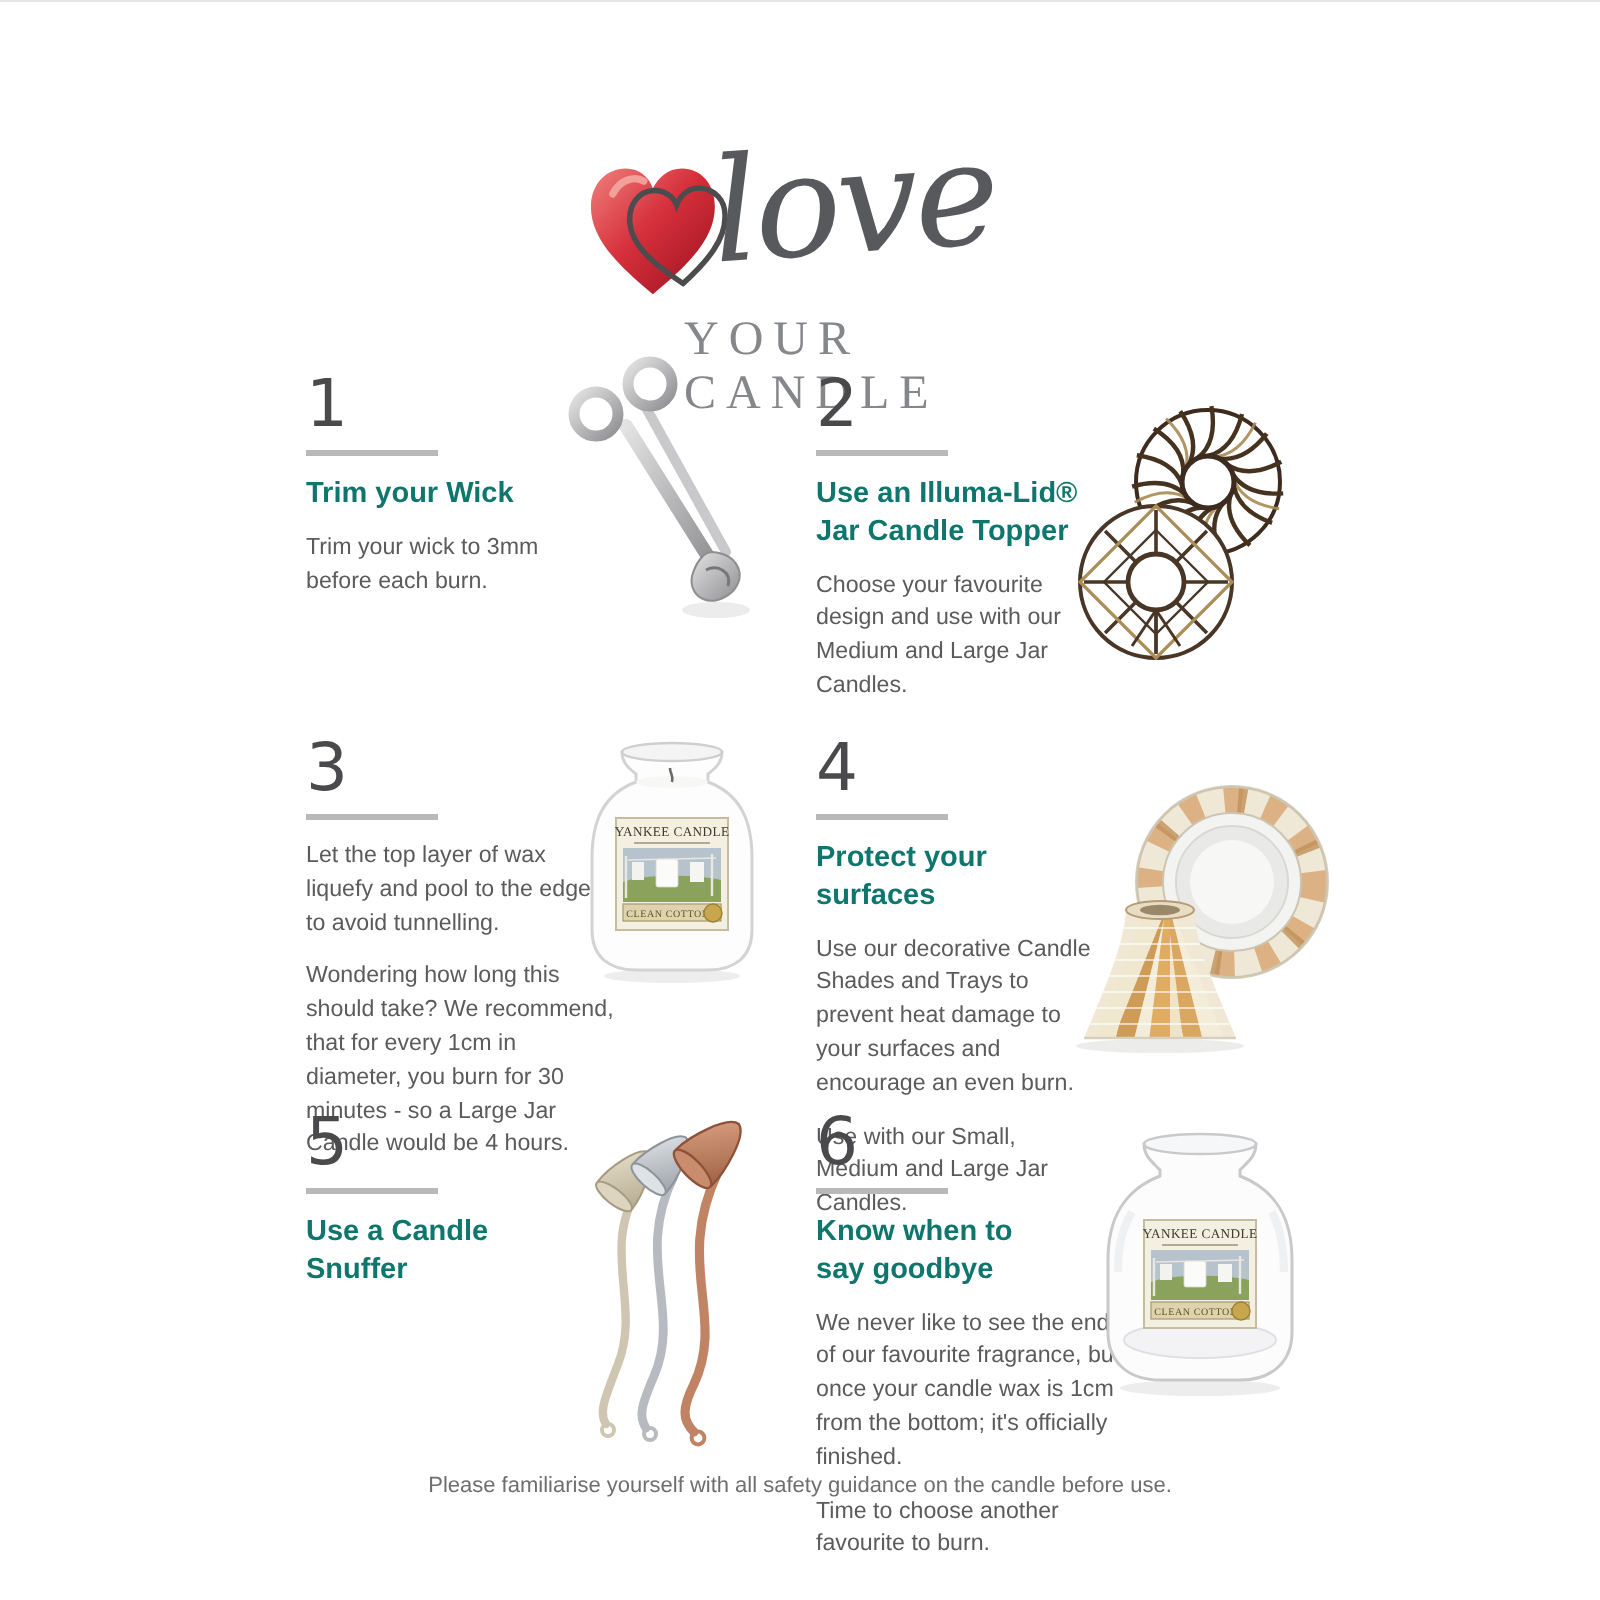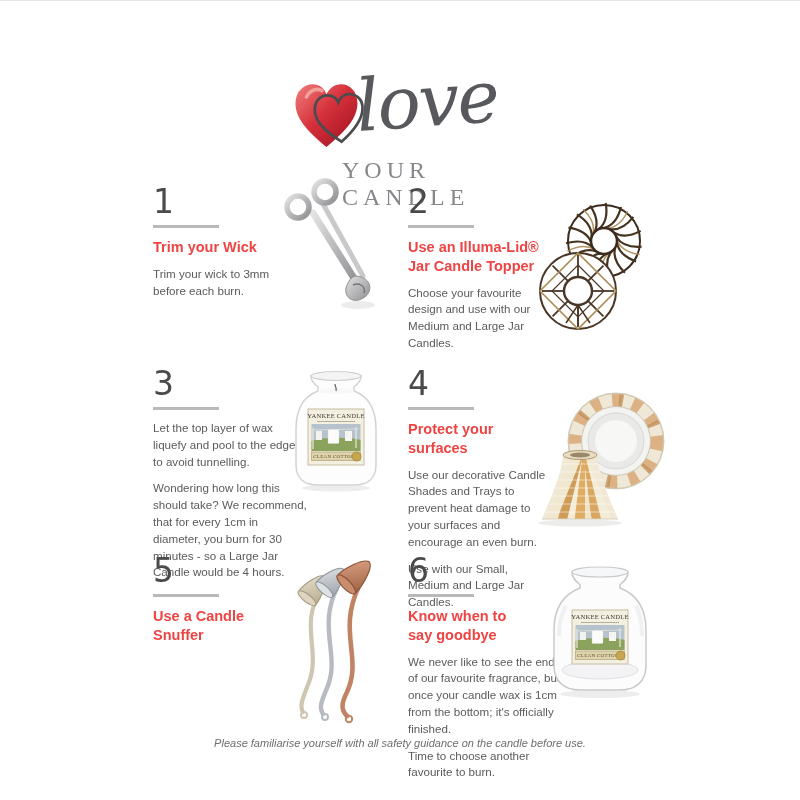--- a/index.html
+++ b/index.html
@@ -12,33 +12,33 @@
   .heart-wrap{width:82px;height:80px;flex:0 0 auto;margin-top:10px;}
   .script{font-family:"DejaVu Serif",serif;font-style:italic;font-size:72px;
           color:#58595d;line-height:0.95;margin-left:-16px;transform:rotate(-4deg);
           letter-spacing:-2px;}
   .subtitle{font-family:"Liberation Serif",serif;font-size:24px;letter-spacing:5px;
             color:#85878b;margin:0 0 0 52px;}
   
   .sec{position:absolute;width:258px;}
   .num{font-family:"DejaVu Sans",sans-serif;font-size:33px;color:#4a4a4c;line-height:1;}
   .rule{width:66px;height:3px;background:#b9b9b9;margin:7px 0 10px;}
-  .title{font-size:14.5px;font-weight:bold;color:#ef4444;line-height:1.3;
+  .title{font-size:14.5px;font-weight:bold;color:#0f766e;line-height:1.3;
          margin:0 0 9px;white-space:pre-line;}
   .body p{font-size:11.6px;color:#5b5b5d;line-height:1.45;margin:0 0 10px;}
   .art{position:absolute;}
   #s1{left:153px;top:184px;} #s1 .txt{width:128px;} #s1 .art{left:108px;top:-8px;}
   #s2{left:408px;top:184px;} #s2 .txt{width:142px;} #s2 .art{left:122px;top:6px;}
   #s3{left:153px;top:366px;} #s3 .txt{width:154px;} #s3 .art{left:130px;top:-10px;}
   #s4{left:408px;top:366px;} #s4 .txt{width:140px;} #s4 .art{left:118px;top:12px;}
   #s5{left:153px;top:553px;} #s5 .txt{width:124px;} #s5 .art{left:112px;top:-6px;}
   #s6{left:408px;top:553px;} #s6 .txt{width:154px;} #s6 .art{left:132px;top:0;}
   
   #footer{position:absolute;top:736px;left:0;width:800px;text-align:center;
-          font-size:11px;color:#6e6e70;font-style:italic;}
+          font-size:11px;color:#6e6e70;}
 </style>
 </head>
 <body>
 
 <div id="page">
 
   <div id="logo">
     <div class="logo-row">
       <div class="heart-wrap">
         <svg width="82" height="80" viewBox="0 0 90 86" xmlns="http://www.w3.org/2000/svg">

